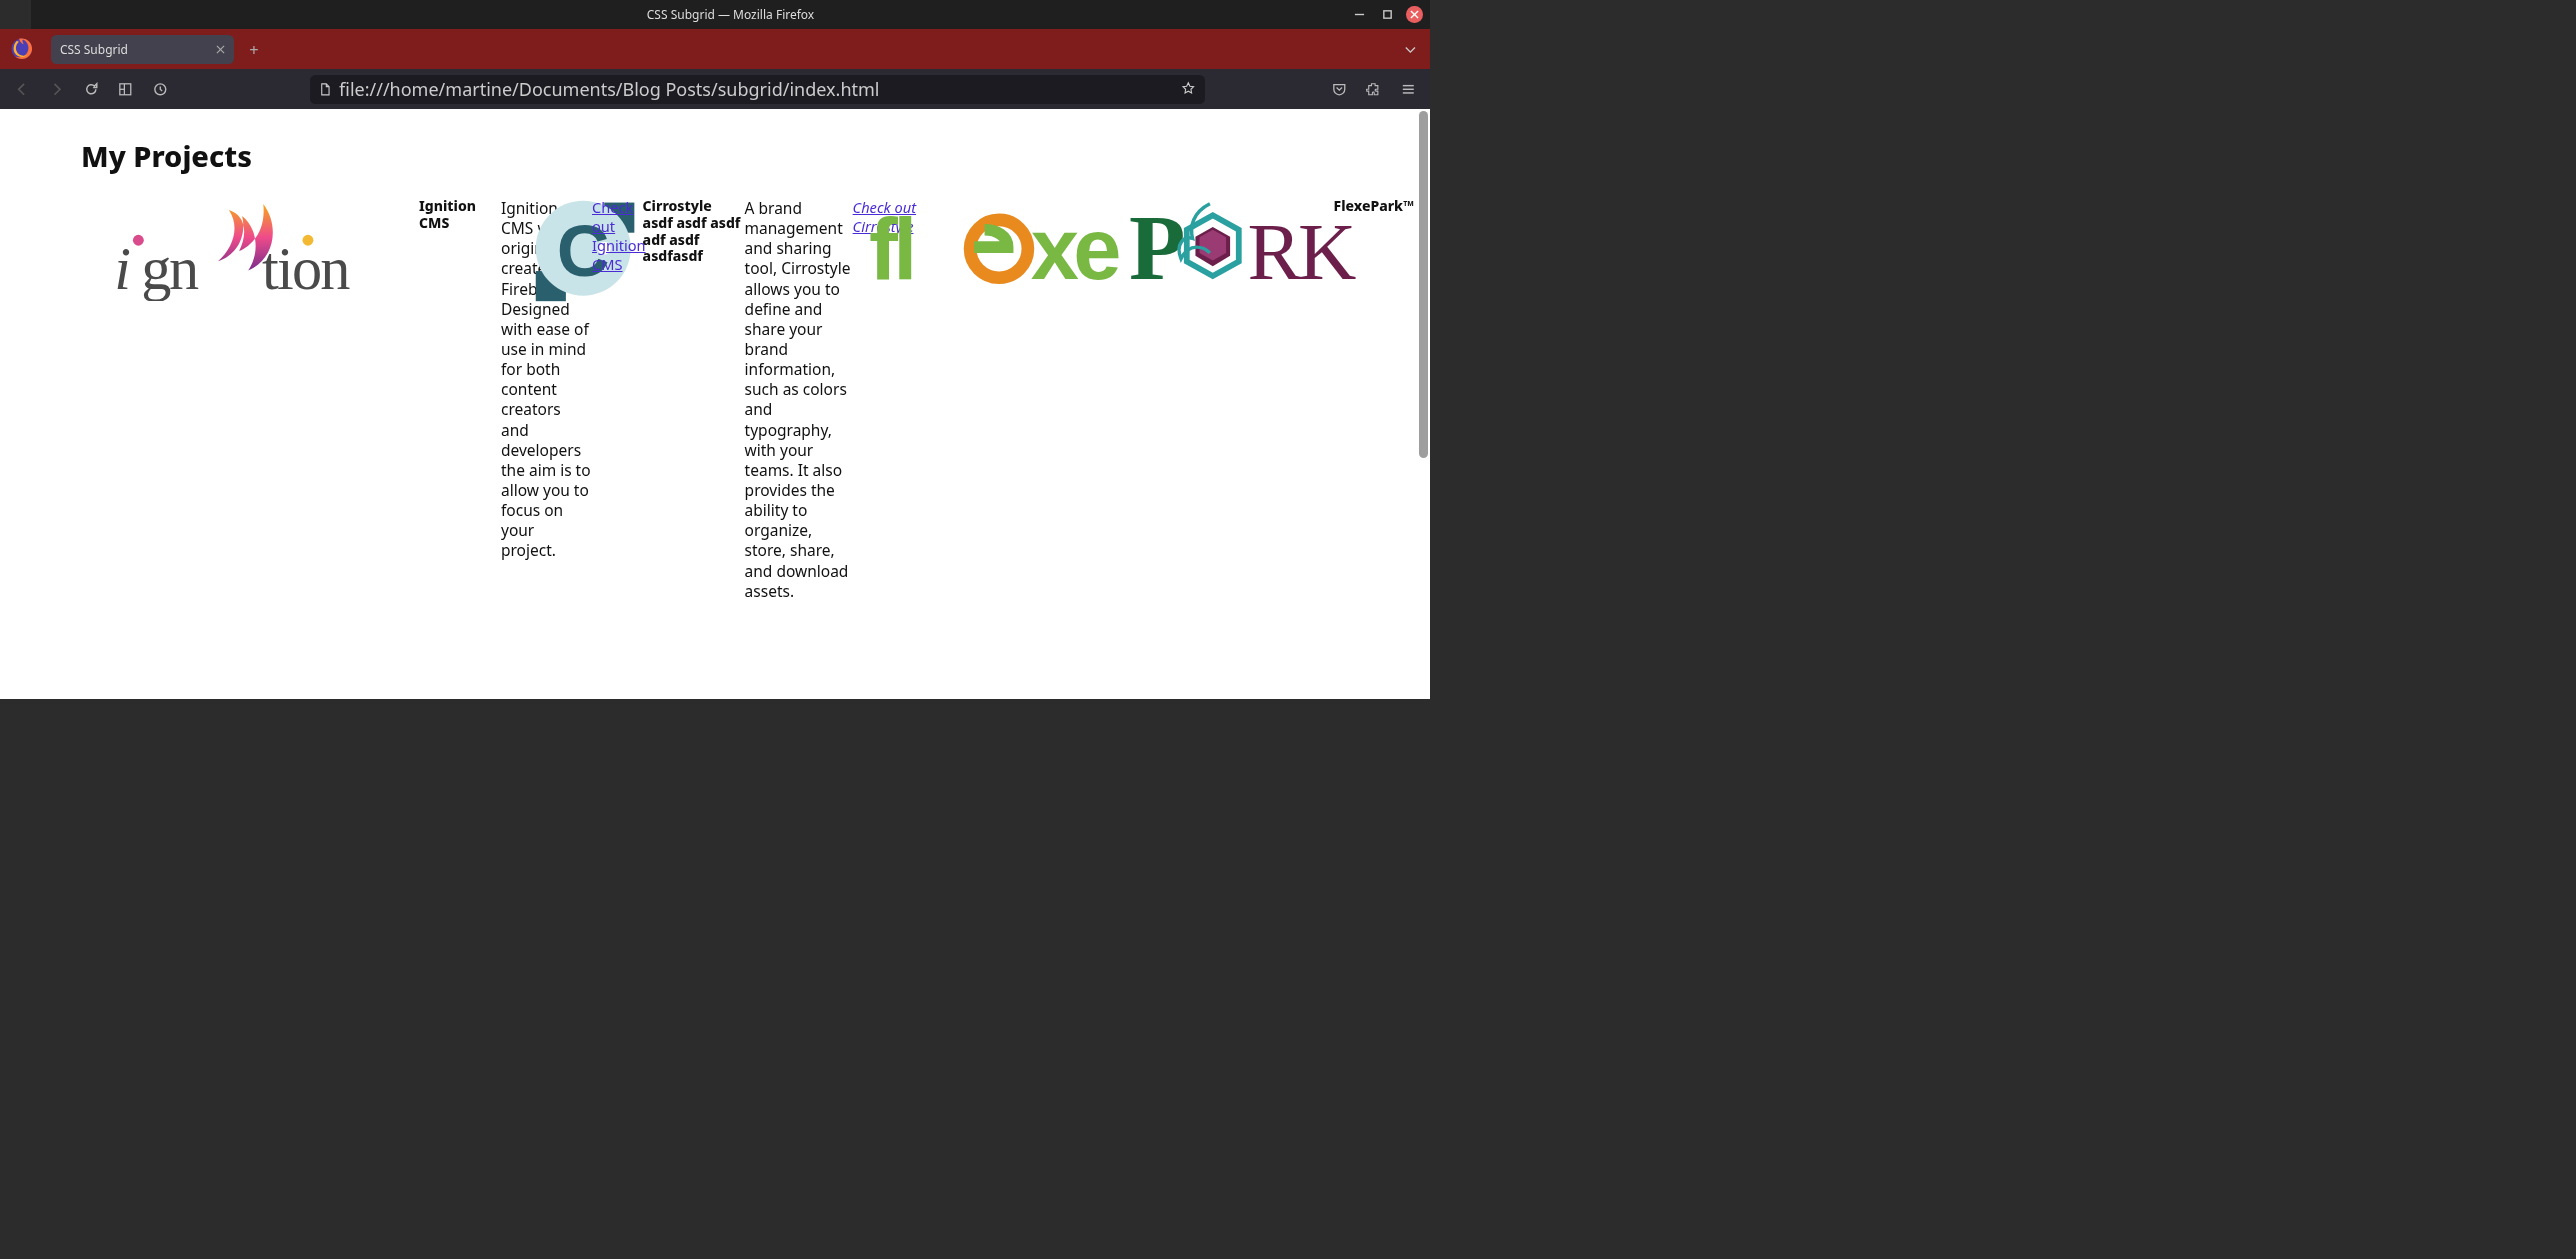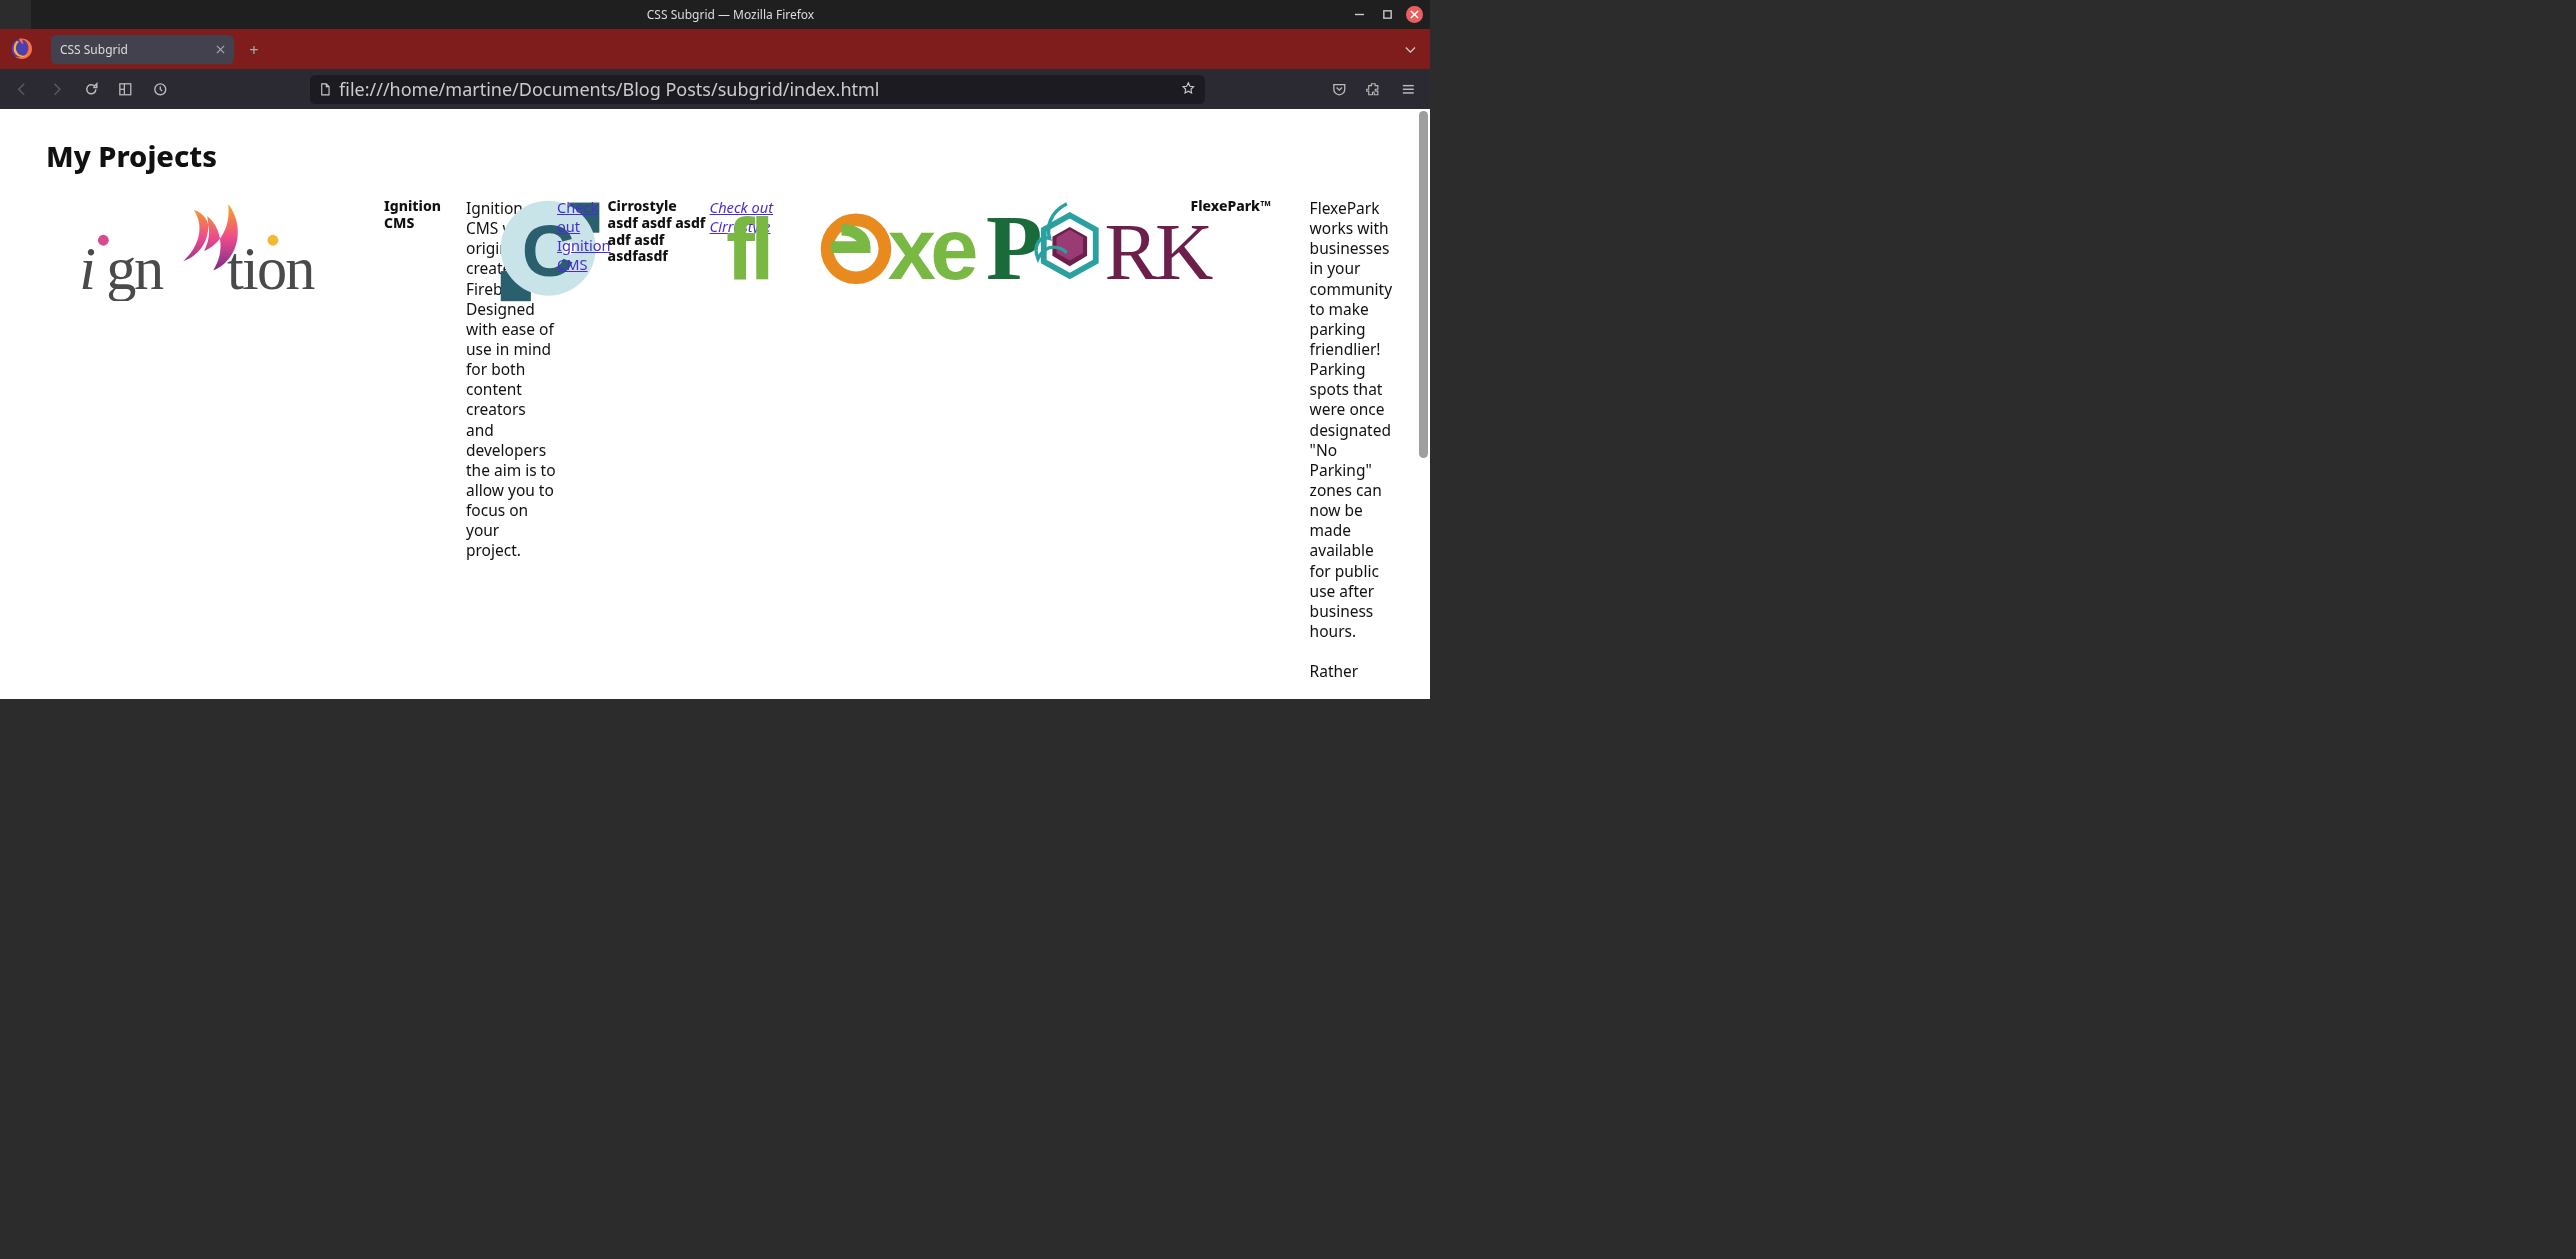--- a/index.html
+++ b/index.html
@@ -100,20 +100,21 @@
 .viewport {
   background: #fff;
   height: calc(699px - 29px - 40px - 40px);
   overflow: auto;
   position: relative;
 }
 .page {
   padding: 27px 46px;
   color: #111;
   width: 1570px;
+  margin-left: 35px;
 }
 h2.page-title {
   font-size: 29px;
   font-weight: 800;
   margin-bottom: 23px;
 }
 .projects {
   display: flex;
   flex-wrap: nowrap;
   align-items: flex-start;
@@ -291,20 +292,21 @@
       <div class="proj-logo logo-cirro">
         <svg class="ilogo" viewBox="0 0 115 115">
           <rect x="78" y="5" width="33" height="33" fill="#2a5f6e"></rect>
           <rect x="3" y="80" width="33" height="33" fill="#2a5f6e"></rect>
           <circle cx="55" cy="55" r="52" fill="#c9e4e8"></circle>
           <text x="55" y="85" text-anchor="middle" font-family="Arial Black, sans-serif" font-size="80" font-weight="900" fill="#2a5f6e">C</text>
           <circle cx="78" cy="55" r="7" fill="#fff"></circle>
         </svg>
       </div>
       <div class="proj-title title-cirro">Cirrostyle asdf asdf asdf adf asdf asdfasdf</div>
+      <div class="proj-desc desc-cirro">A brand management and sharing tool, Cirrostyle allows you to define and share your brand information, such as colors and typography, with your teams. It also provides the ability to organize, store, share, and download assets.</div>
       <a href="#" class="proj-link link-cirro">Check out Cirrostyle</a>
 
       <div class="proj-logo logo-flexe">
         <svg class="ilogo" viewBox="0 0 900 170">
 
           <text x="0" y="140" font-family="Arial, sans-serif" font-weight="700" font-size="150" fill="#78b843" letter-spacing="-8">fl</text>
           <circle cx="225" cy="88" r="50" fill="none" stroke="#e98a1f" stroke-width="22"></circle>
           <path d="M200 55c20 0 40 10 40 30h-58" fill="none" stroke="#78b843" stroke-width="20"></path>
           <text x="280" y="140" font-family="Arial, sans-serif" font-weight="700" font-size="150" fill="#78b843" letter-spacing="-10">xe</text>
 

